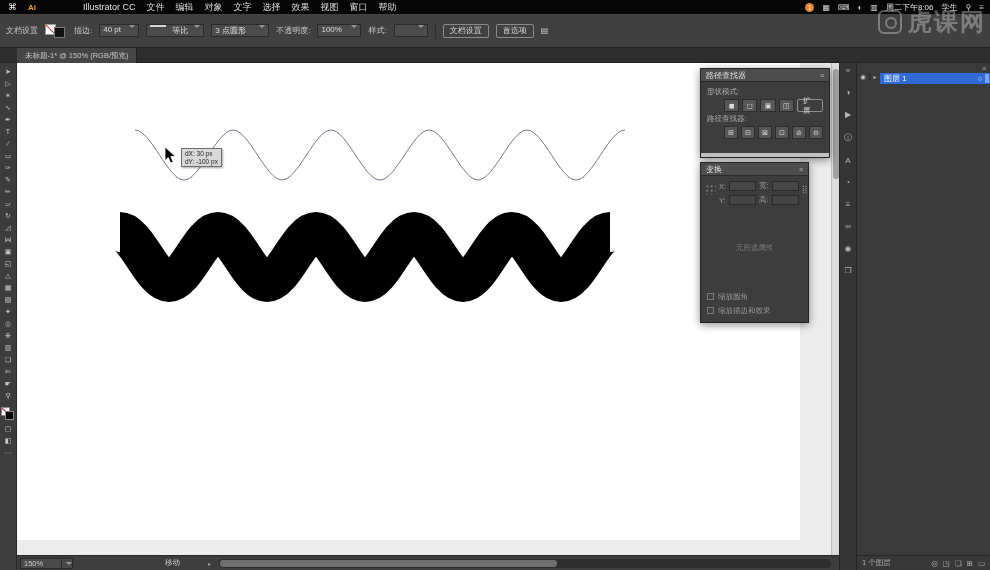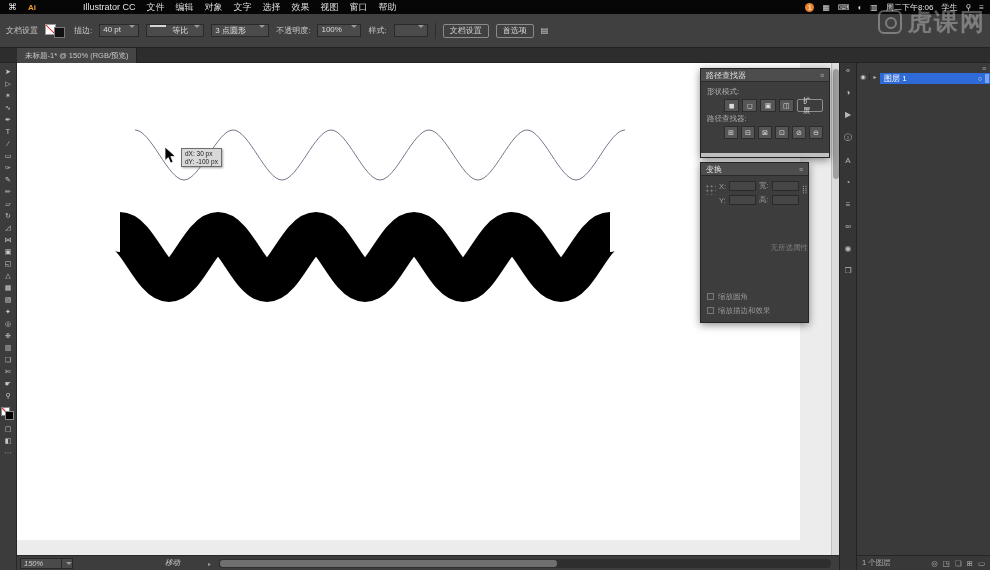--- a/index.html
+++ b/index.html
@@ -77,21 +77,21 @@
                 font-size:7.5px; display:flex; align-items:center; color:#d5d5d5; }
   .pf-grip { position:absolute; left:0; bottom:0; width:100%; height:4px; background:#c0c0c0; }
 
   .transform { left:700px; top:162px; width:109px; height:161px; }
   .tf-fields { display:flex; align-items:flex-start; padding:5px 4px 0; gap:3px; font-size:7.5px; color:#9c9c9c; }
   .refpoint { width:11px; height:11px; margin-top:3px; flex:0 0 auto;
               background:radial-gradient(circle,#9a9a9a 0.8px,transparent 1px); background-size:4.5px 4.5px; }
   .tf-grid { display:grid; grid-template-columns:auto auto auto auto; gap:4px 3px; align-items:center; }
   .tf-box { width:27px; height:10px; background:#464646; border:1px solid #2a2a2a; display:inline-block; }
   .constrain { font-size:8px; color:#8f8f8f; margin-top:4px; }
-  .tf-empty { text-align:right; font-size:7.5px; color:#7f7f7f; margin-top:38px; }
+  .tf-empty { text-align:center; font-size:7.5px; color:#7f7f7f; margin-top:38px; }
   .tf-options { position:absolute; left:6px; bottom:6px; display:flex; flex-direction:column; gap:4px;
                 font-size:7.5px; color:#9a9a9a; }
   .checkbox { display:inline-block; width:7px; height:7px; border:1px solid #777; background:#404040;
               margin-right:4px; vertical-align:-1px; }
 
   
   .dock { position:absolute; left:839px; top:63px; width:17px; height:507px; background:#353535; border-left:1px solid #242424;
           display:flex; flex-direction:column; align-items:center; padding-top:3px; gap:13px; font-size:8px; color:#b8b8b8; }
 
   
@@ -104,21 +104,21 @@
   .expander-cell { width:10px; display:flex; align-items:center; justify-content:center; font-size:6px; color:#bbb; }
   .layer-label { flex:1; background:#2f6bd8; display:flex; align-items:center; color:#fff; font-size:8px; padding-left:4px; }
   .layer-target { margin-left:auto; font-size:7px; color:#e8e8e8; padding-right:3px; }
   .layer-chip { width:4px; height:9px; background:#7aa5f5; margin-right:1px; }
   .layers-footer { position:absolute; left:0; bottom:0; width:100%; height:15px; background:#383838; border-top:1px solid #262626;
                    display:flex; align-items:center; padding:0 5px; font-size:7.5px; color:#b0b0b0; }
   .footer-icons { margin-left:auto; display:flex; gap:5px; font-size:7.5px; color:#b0b0b0; }
 
   
   .statusbar { position:absolute; left:17px; top:555px; width:822px; height:15px; background:#3d3d3d; border-top:1px solid #292929;
-               display:flex; align-items:center; font-size:7.5px; color:#cfcfcf;font-style:italic; }
+               display:flex; align-items:center; font-size:7.5px; color:#cfcfcf; }
   .zoom-box { margin-left:3px; width:42px; height:11px; background:#4a4a4a; border:1px solid #282828;
               display:flex; align-items:center; padding:0 3px; }
   .zoom-caret-box { width:11px; height:11px; background:#4a4a4a; border:1px solid #282828; border-left:0;
                     display:flex; align-items:center; justify-content:center; }
   .tool-label { margin-left:92px; }
   .sb-arrow { margin-left:28px; font-size:6px; color:#9a9a9a; }
   .hscroll { flex:1; height:9px; margin:0 8px; background:#2e2e2e; border-radius:4px; position:relative; }
   .hscroll-thumb { position:absolute; left:1px; top:1px; width:55%; height:7px; background:#6f6f6f; border-radius:3px; }
 
   

